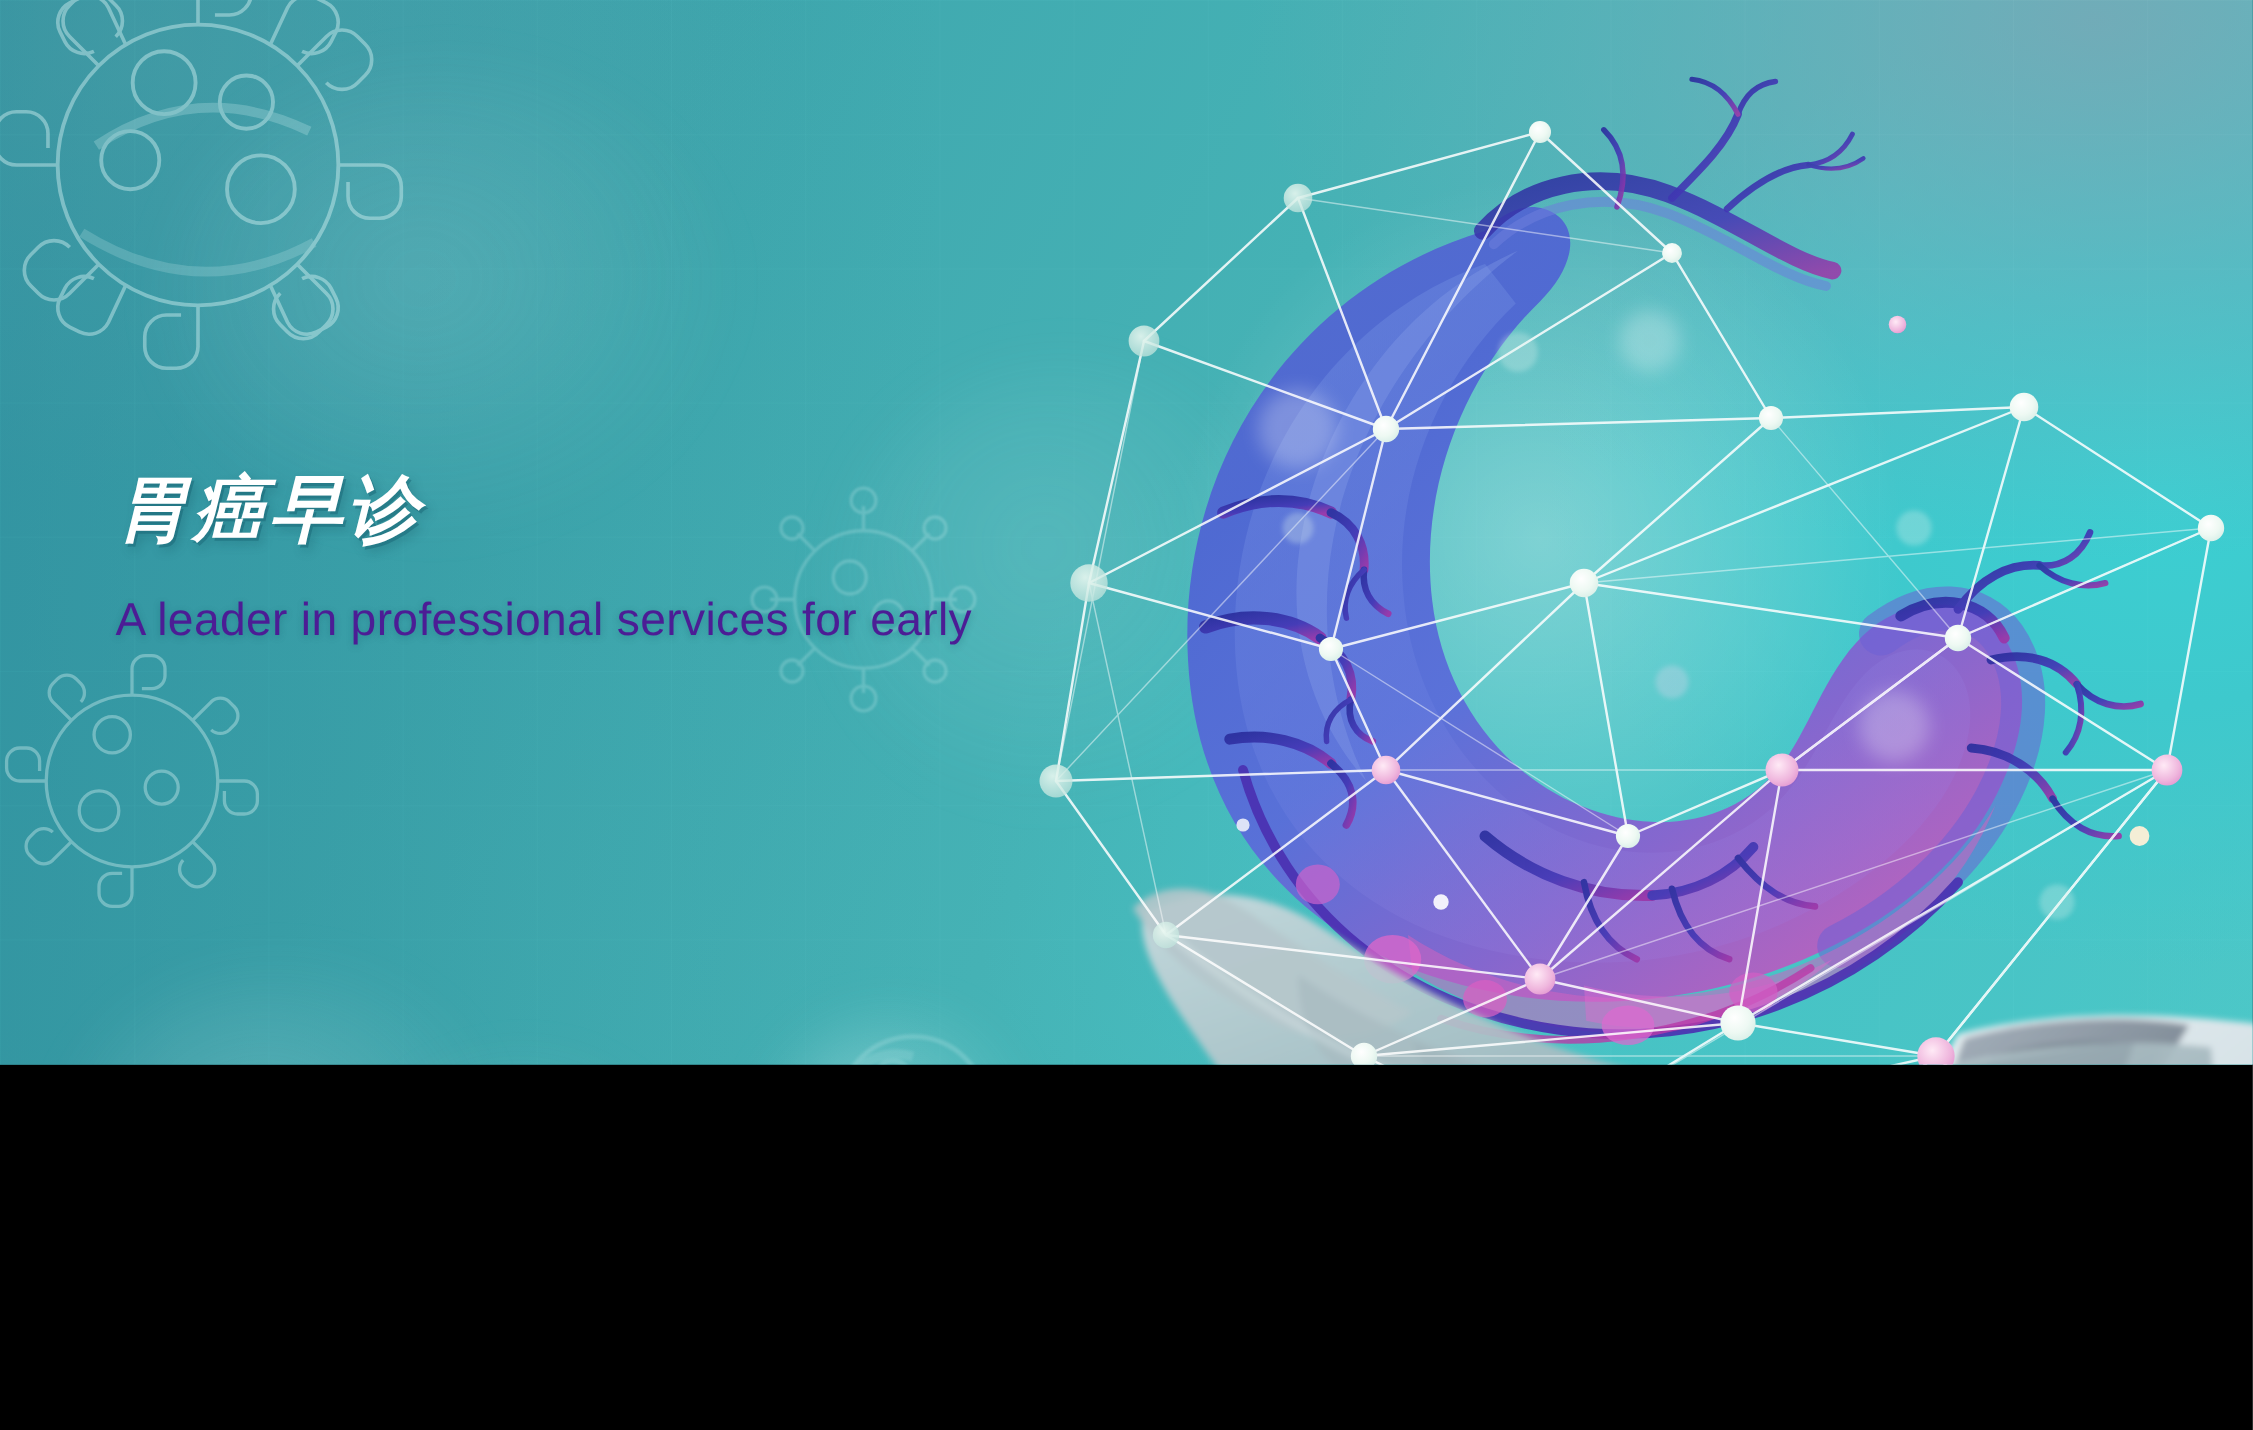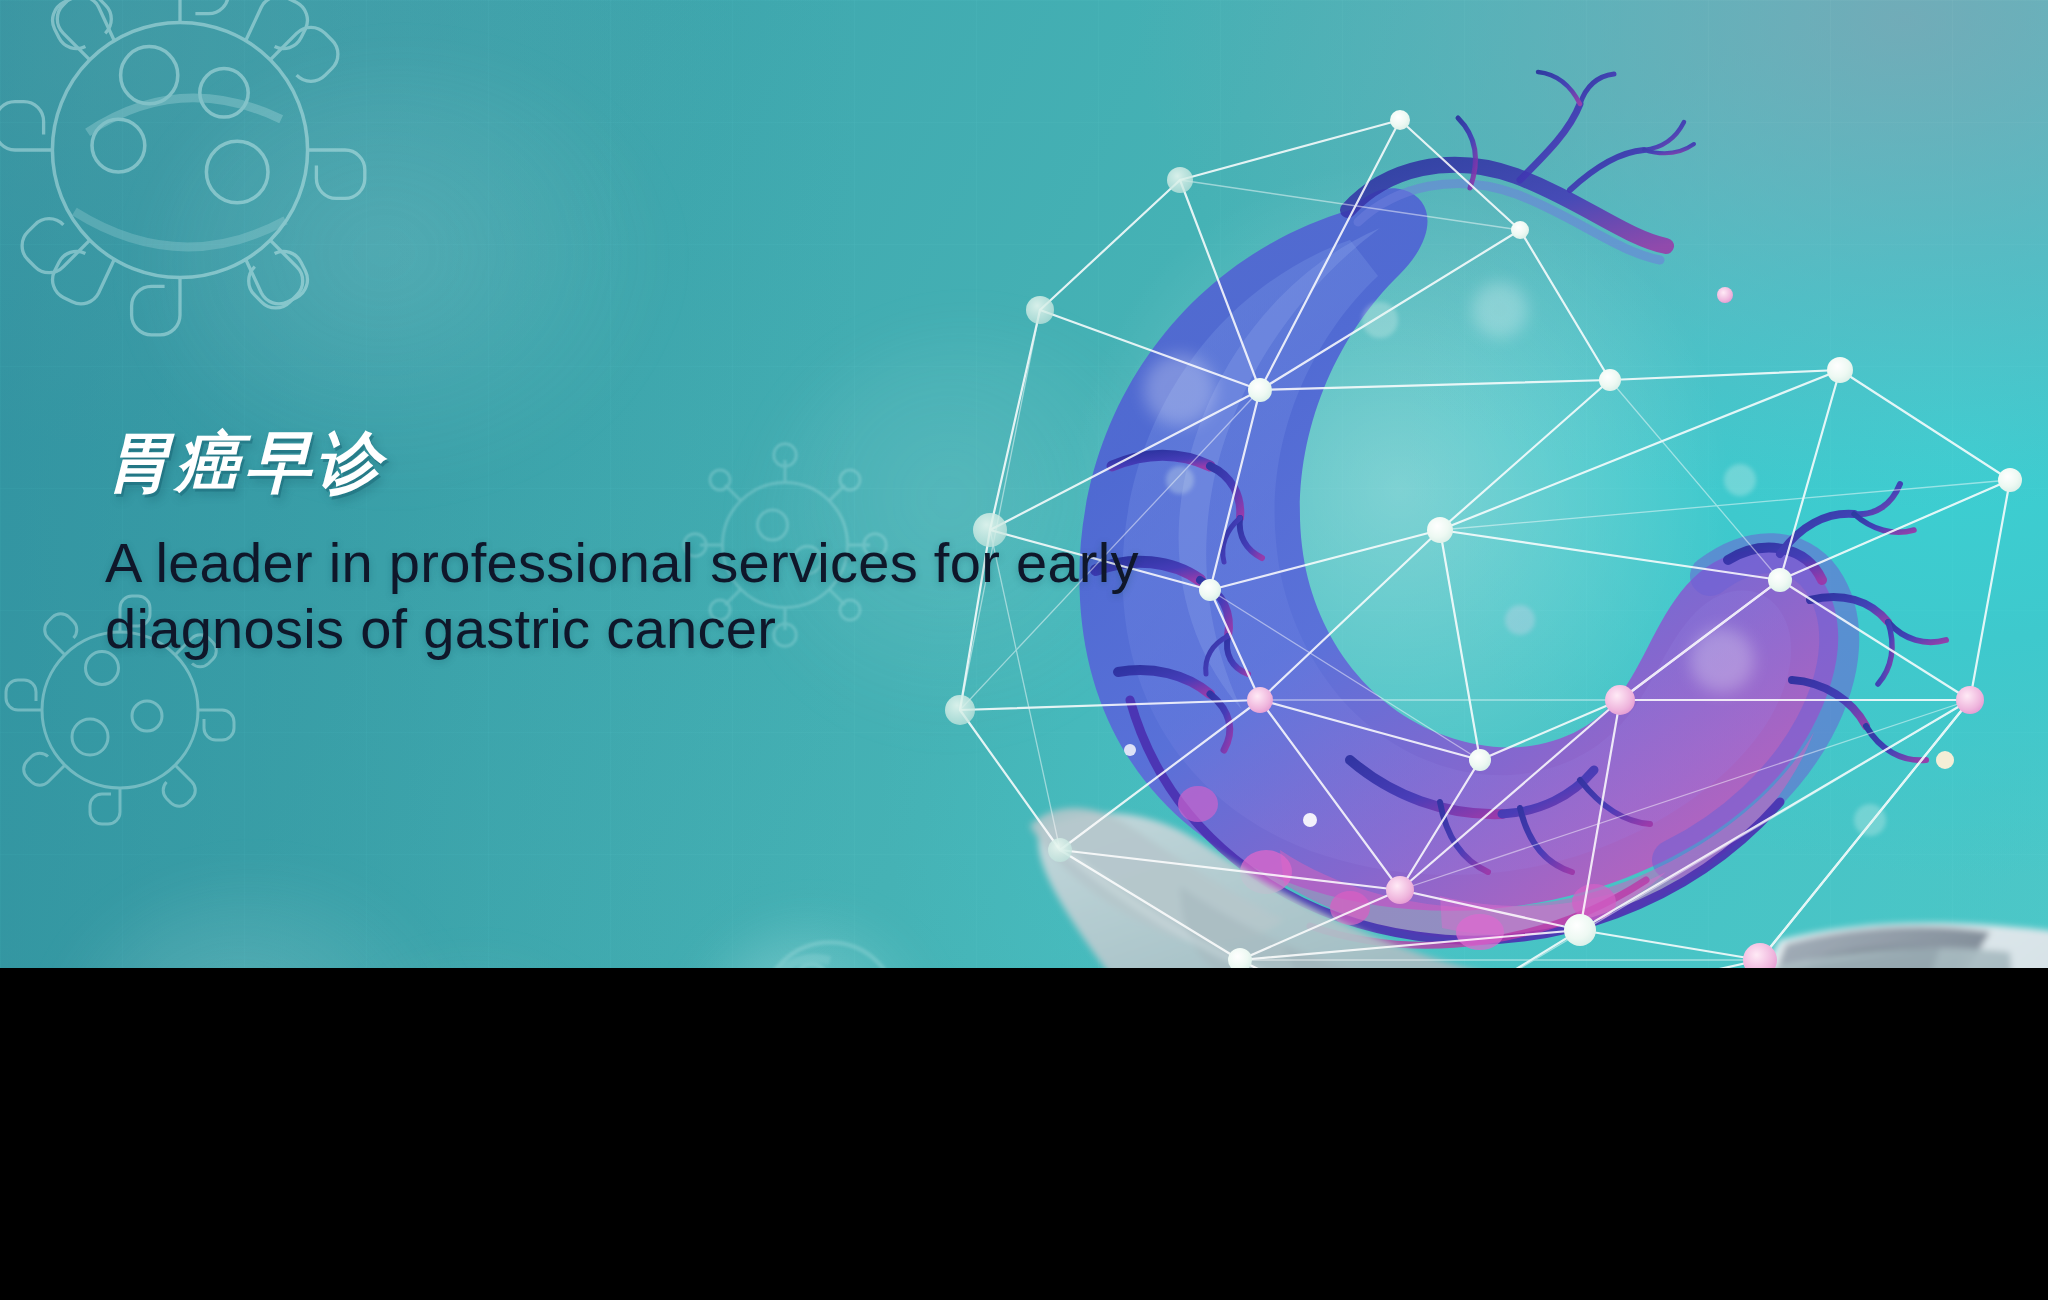--- a/index.html
+++ b/index.html
@@ -74,22 +74,22 @@
     font-weight:bold;
     font-style:italic;
     letter-spacing:4px;
     white-space:nowrap;
     text-shadow:
        2px 3px 0 rgba(22,96,112,.42),
        4px 6px 10px rgba(14,72,86,.28);
   }
   .sub{
     margin-top:30px;
-    color:#0f172a;
-    font-size:56px;
+    color:#4c1d95;
+    font-size:42px;
     line-height:66px;
     font-weight:400;
     letter-spacing:.3px;
     text-shadow:0 2px 7px rgba(16,80,94,.30);
   }
   .sub div{white-space:nowrap;}
 
   
   .art{
     position:absolute;
@@ -554,17 +554,16 @@
           <circle cx="470" cy="1070" r="14" fill="#dff3ef"></circle>
         </g>
       </g>
     </svg>
   </div>
 
   <div class="copy">
     <div class="hl-line">胃癌早诊</div>
     <div class="sub">
       <div>A leader in professional services for early</div>
-      <div>diagnosis of gastric cancer</div>
     </div>
   </div>
 
 </div>
 
 </body></html>

